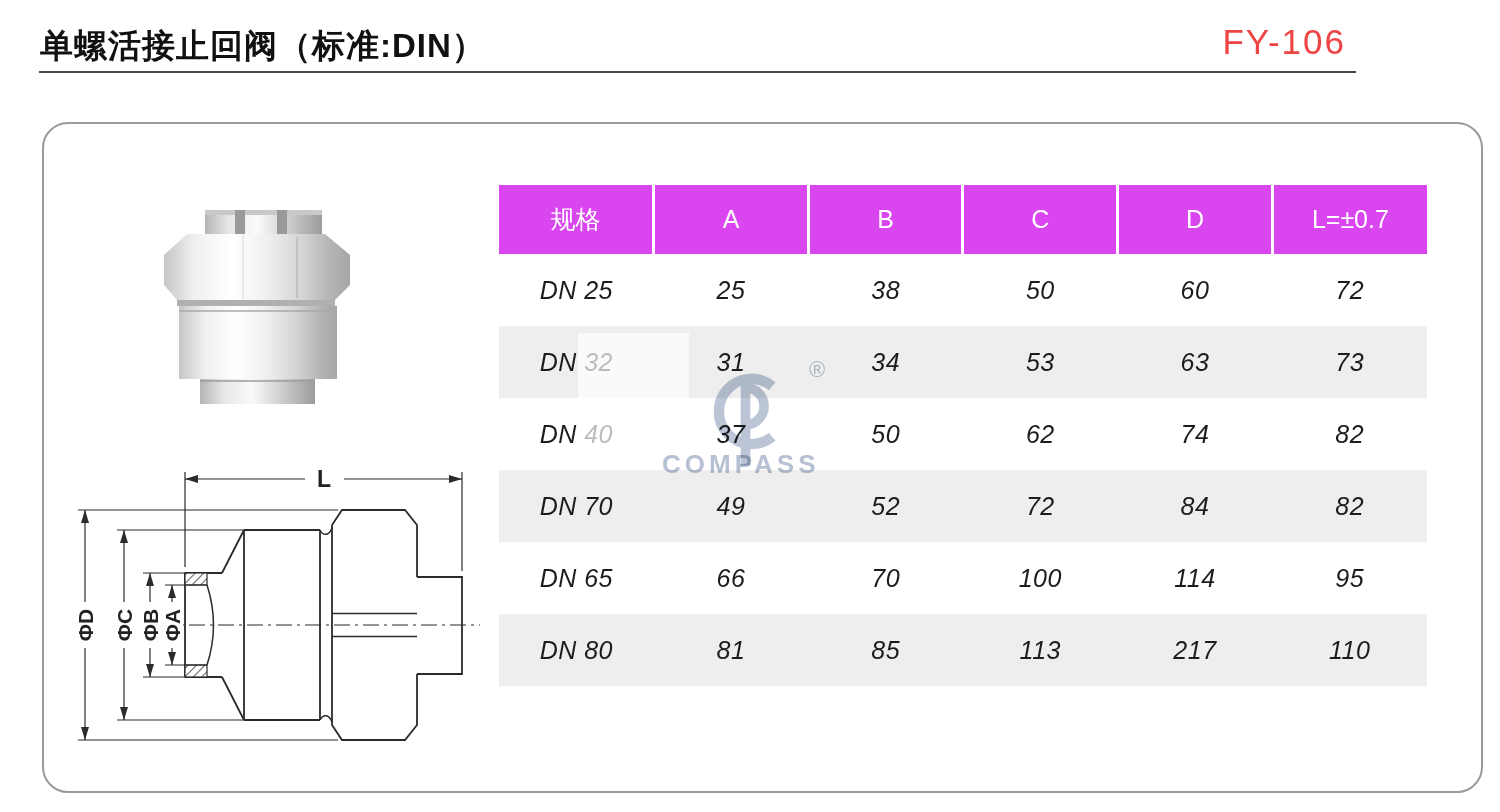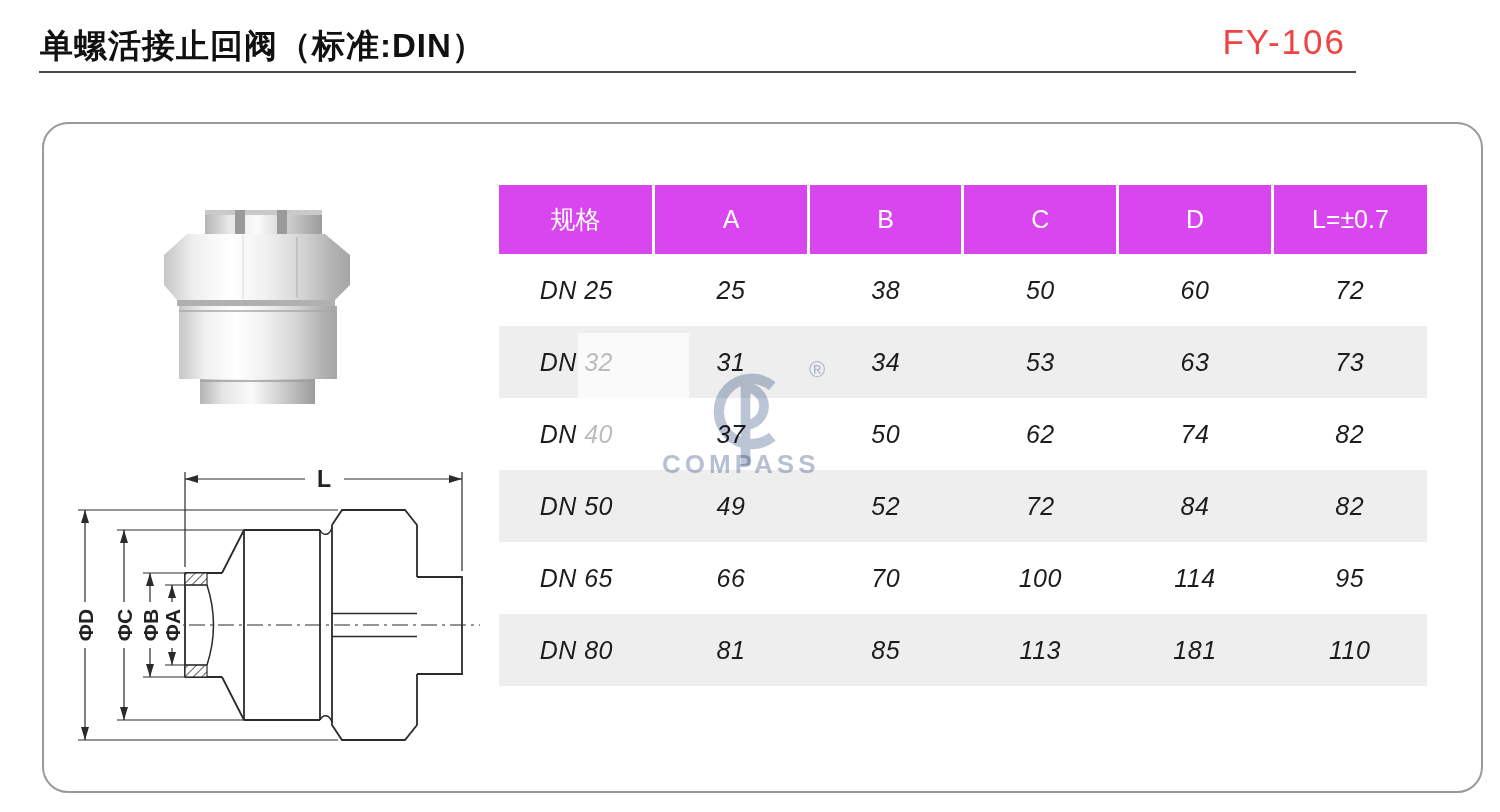--- a/index.html
+++ b/index.html
@@ -203,40 +203,40 @@
         </tr>
         <tr>
           <td>DN 40</td>
           <td>37</td>
           <td>50</td>
           <td>62</td>
           <td>74</td>
           <td>82</td>
         </tr>
         <tr>
-          <td>DN 50</td>
+          <td>DN 70</td>
           <td>49</td>
           <td>52</td>
           <td>72</td>
           <td>84</td>
           <td>82</td>
         </tr>
         <tr>
           <td>DN 65</td>
           <td>66</td>
           <td>70</td>
           <td>100</td>
           <td>114</td>
           <td>95</td>
         </tr>
         <tr>
           <td>DN 80</td>
           <td>81</td>
           <td>85</td>
           <td>113</td>
-          <td>181</td>
+          <td>217</td>
           <td>110</td>
         </tr>
       </tbody>
     </table>
   </div>
 
 </div>
 
 </body></html>

